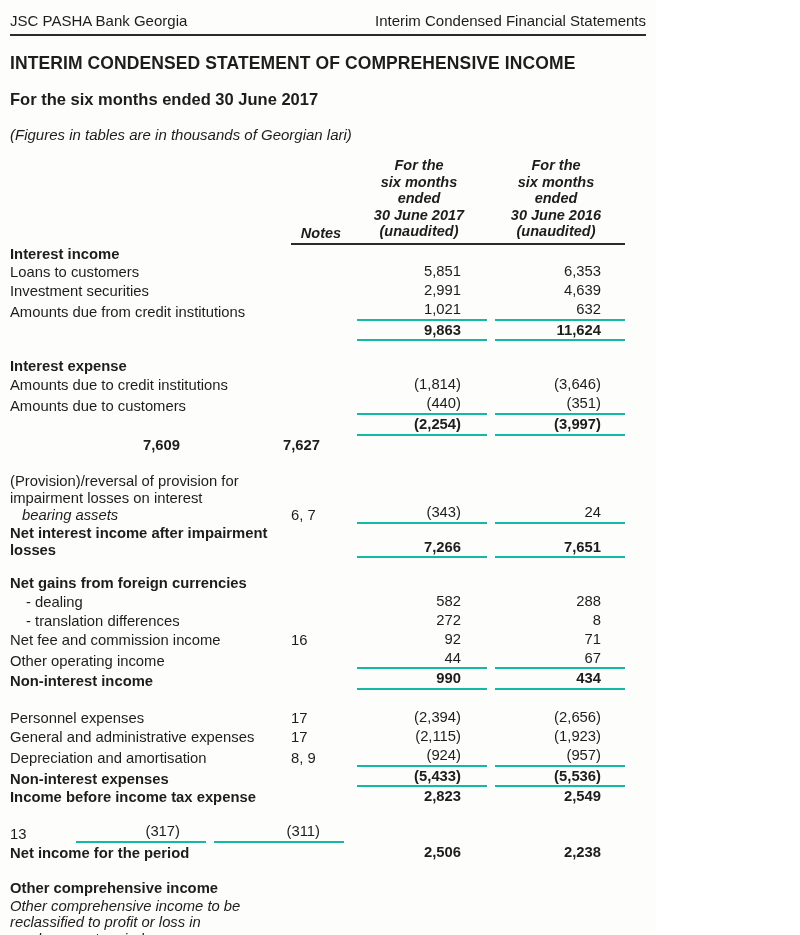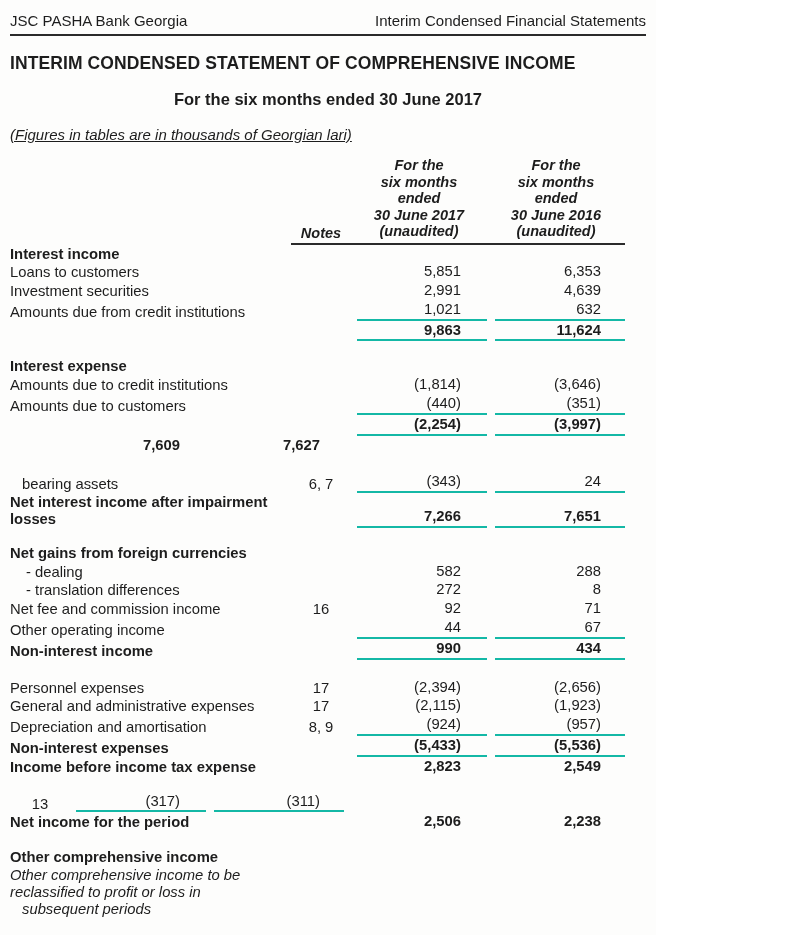--- a/index.html
+++ b/index.html
@@ -17,45 +17,45 @@
   .doc-header {
     display:flex; justify-content:space-between; align-items:flex-end;
     margin:0 10px; padding:2px 0 5px 0;
     border-bottom:2.5px solid #2b2b2b;
     font-size:15px;
   }
   .doc-title {
     font-size:17.5px; font-weight:bold; margin:17px 10px 0 10px; letter-spacing:0.1px;
   }
   .doc-subtitle {
-    font-size:16.5px; font-weight:bold; margin:16px 10px 0 10px;text-align:center;
+    font-size:16.5px; font-weight:bold; margin:16px 10px 0 10px;
   }
   .figures-note {
-    font-style:italic; font-size:15px; margin:17px 10px 0 10px;text-decoration:underline;
+    font-style:italic; font-size:15px; margin:17px 10px 0 10px;
   }
 
   
   .table { margin:14px 31px 0 10px; }
   .thead { display:flex; align-items:flex-end; }
   .thead .lblspace { flex:1; }
   .head-cols { display:flex; align-items:flex-end; border-bottom:2px solid #2b2b2b; padding-bottom:2px; }
   .notes-h { width:60px; text-align:center; font-weight:bold; font-style:italic; font-size:14.5px; }
   .col-h {
     width:136px; text-align:center; font-weight:bold; font-style:italic;
     font-size:14.5px; line-height:16.5px; white-space:pre-line; padding-bottom:1px;
   }
   .col-h.c2 { width:138px; }
 
   .row { display:flex; align-items:flex-end; font-size:14.8px; line-height:16.8px; padding-top:1px; }
   .row.bold { font-weight:bold; }
   .row.italic { font-style:italic; }
   .lbl { flex:1; }
   .lbl .ind1 { padding-left:16px; }
-  .lbl .cont { padding-left:12px; }
-  .notes { width:60px; text-align:center; }
+  .lbl .cont { padding-left:12px;font-style:italic; }
+  .notes { width:60px; }
   .v1 { width:130px; margin-left:6px; text-align:right; padding-right:26px; box-sizing:border-box; padding-bottom:1px; }
   .v2 { width:130px; margin-left:8px; text-align:right; padding-right:24px; box-sizing:border-box; padding-bottom:1px; }
   .v1.single, .v2.single { border-bottom:2px solid #14b8a6; }
   .spacer { width:100%; }
 </style>
 </head>
 <body>
 
 <div class="page">
 
@@ -160,20 +160,21 @@
           <div class="v2 single">(3,997)</div>
         </div>
         <div class="row bold">
           <div class="notes"></div>
           <div class="v1">7,609</div>
           <div class="v2">7,627</div>
         </div>
         <div class="spacer" style="height: 18px;"></div>
         <div class="row">
           <div class="lbl">
+            <div>(Provision)/reversal of provision for impairment losses on interest</div>
             <div class="cont">bearing assets</div>
           </div>
           <div class="notes">6, 7</div>
           <div class="v1 single">(343)</div>
           <div class="v2 single">24</div>
         </div>
         <div class="row bold">
           <div class="lbl">
             <div>Net interest income after impairment losses</div>
           </div>

